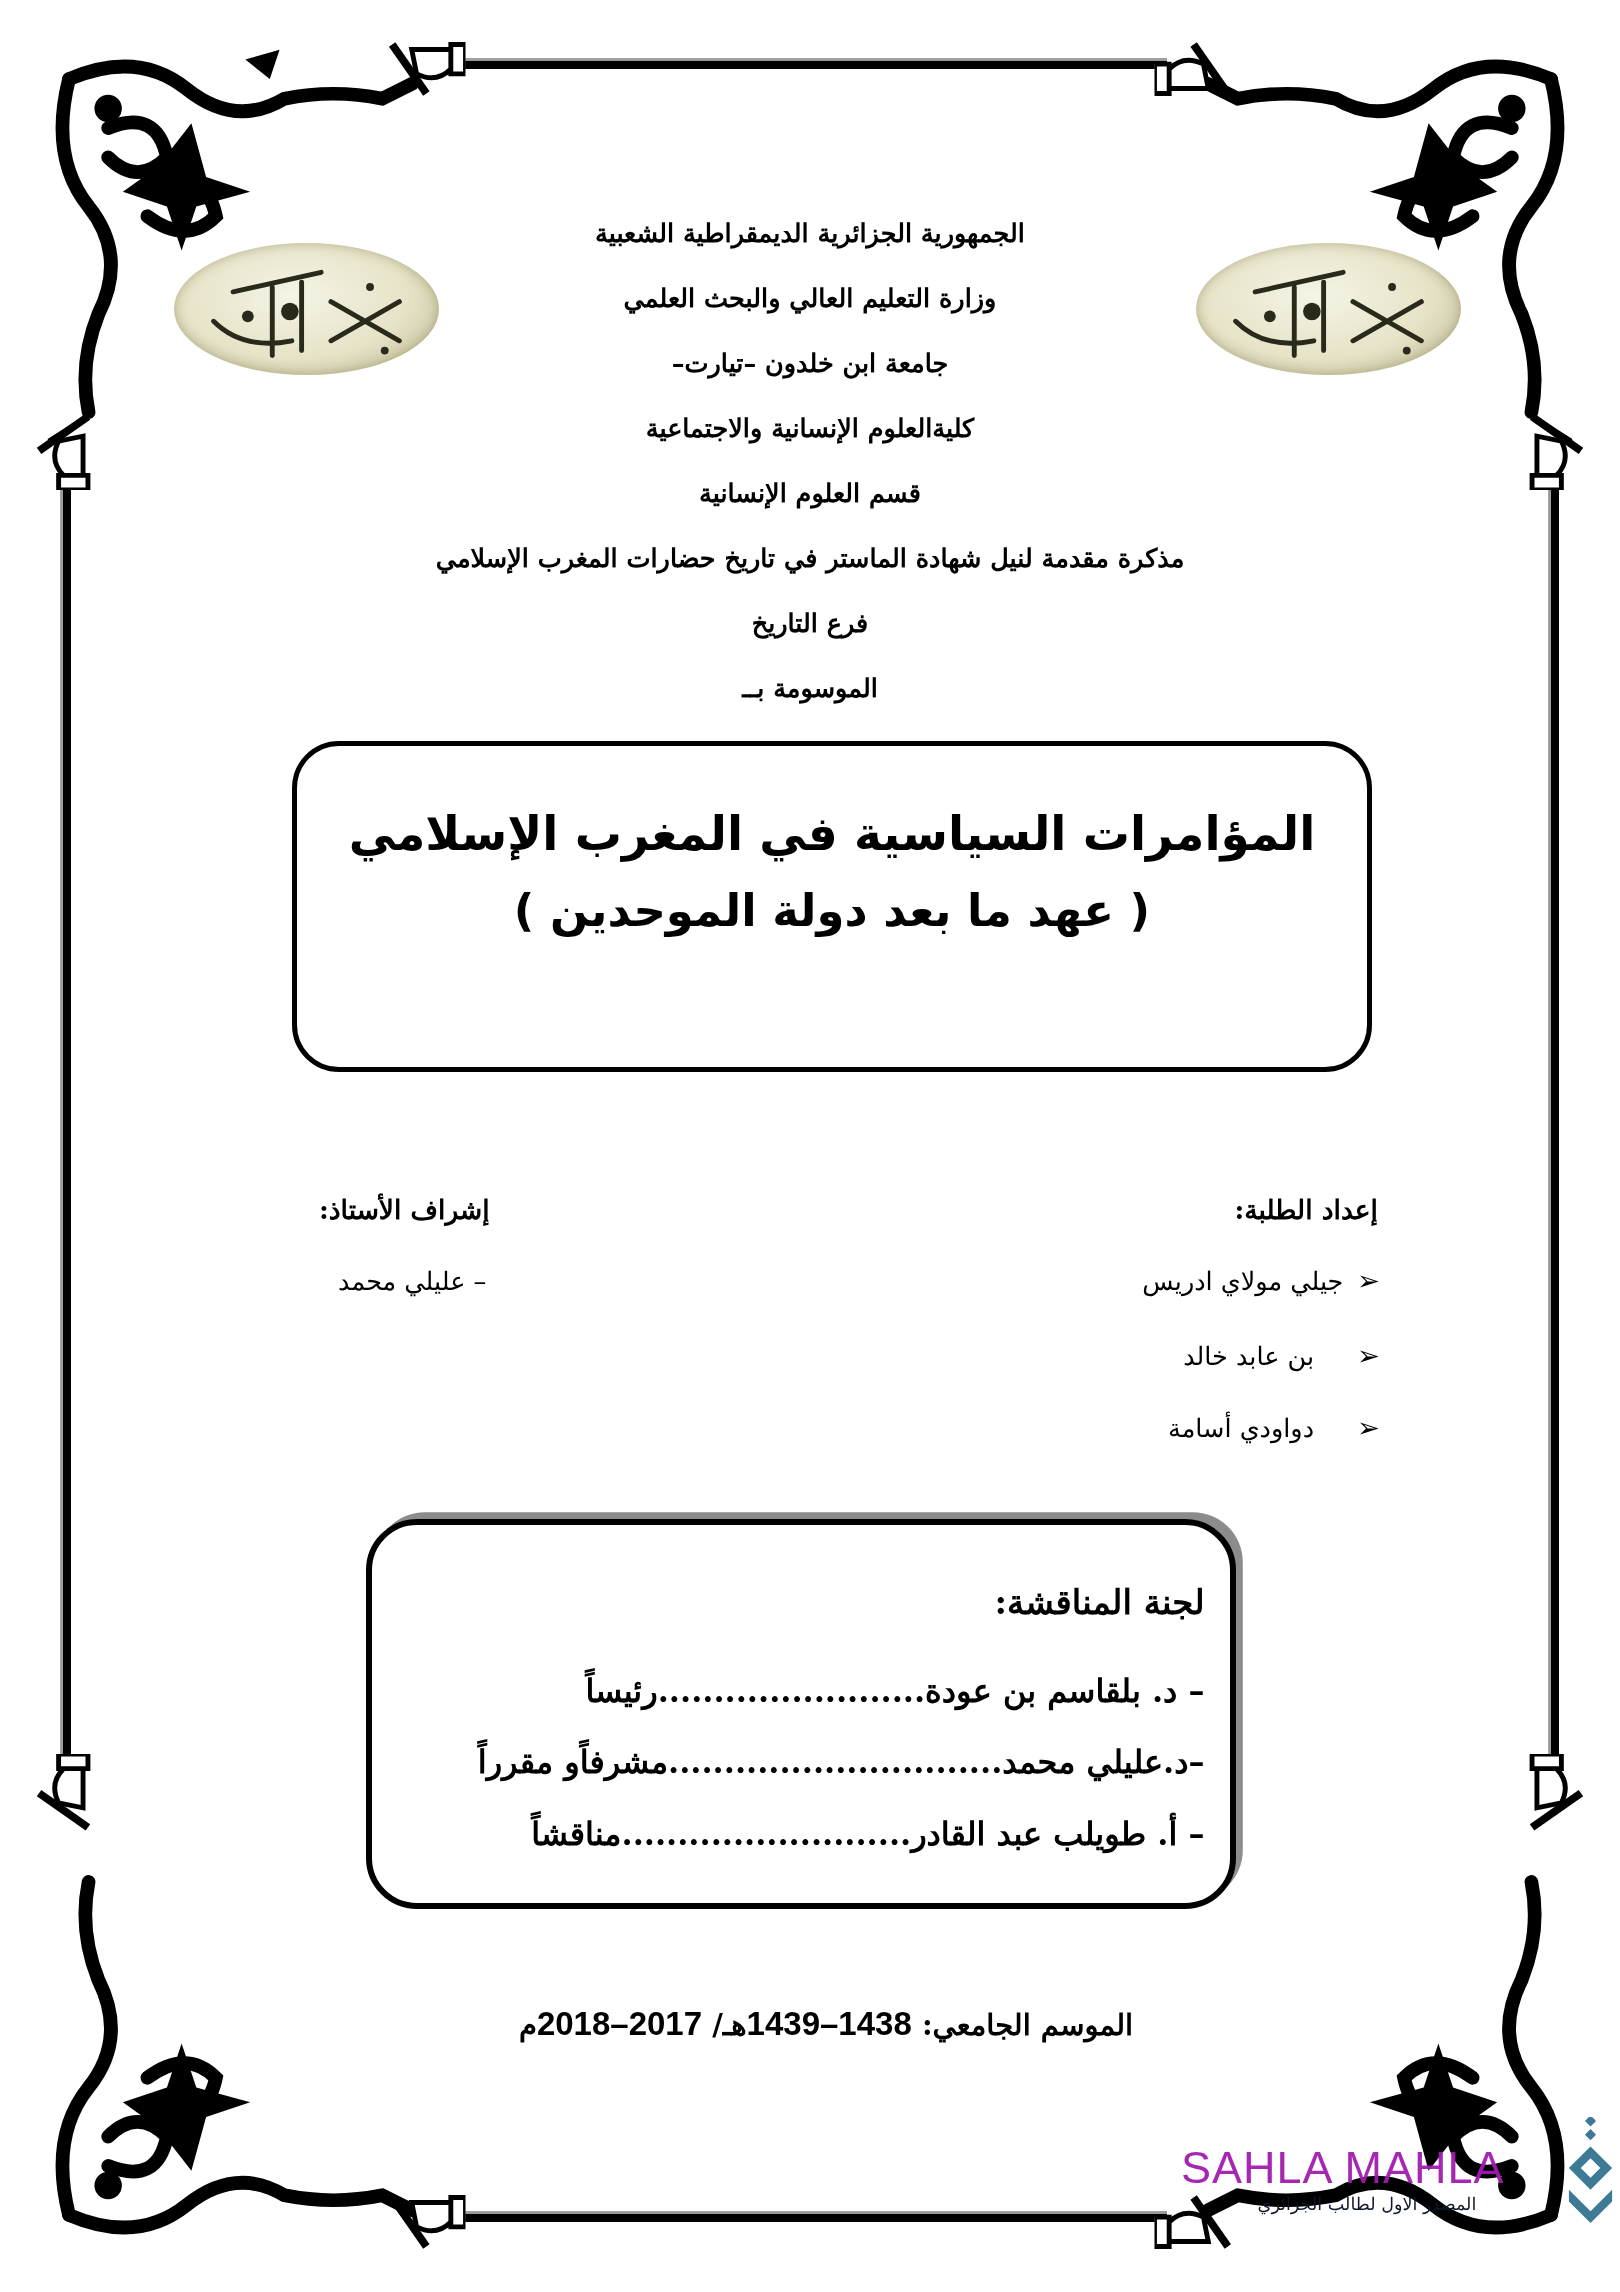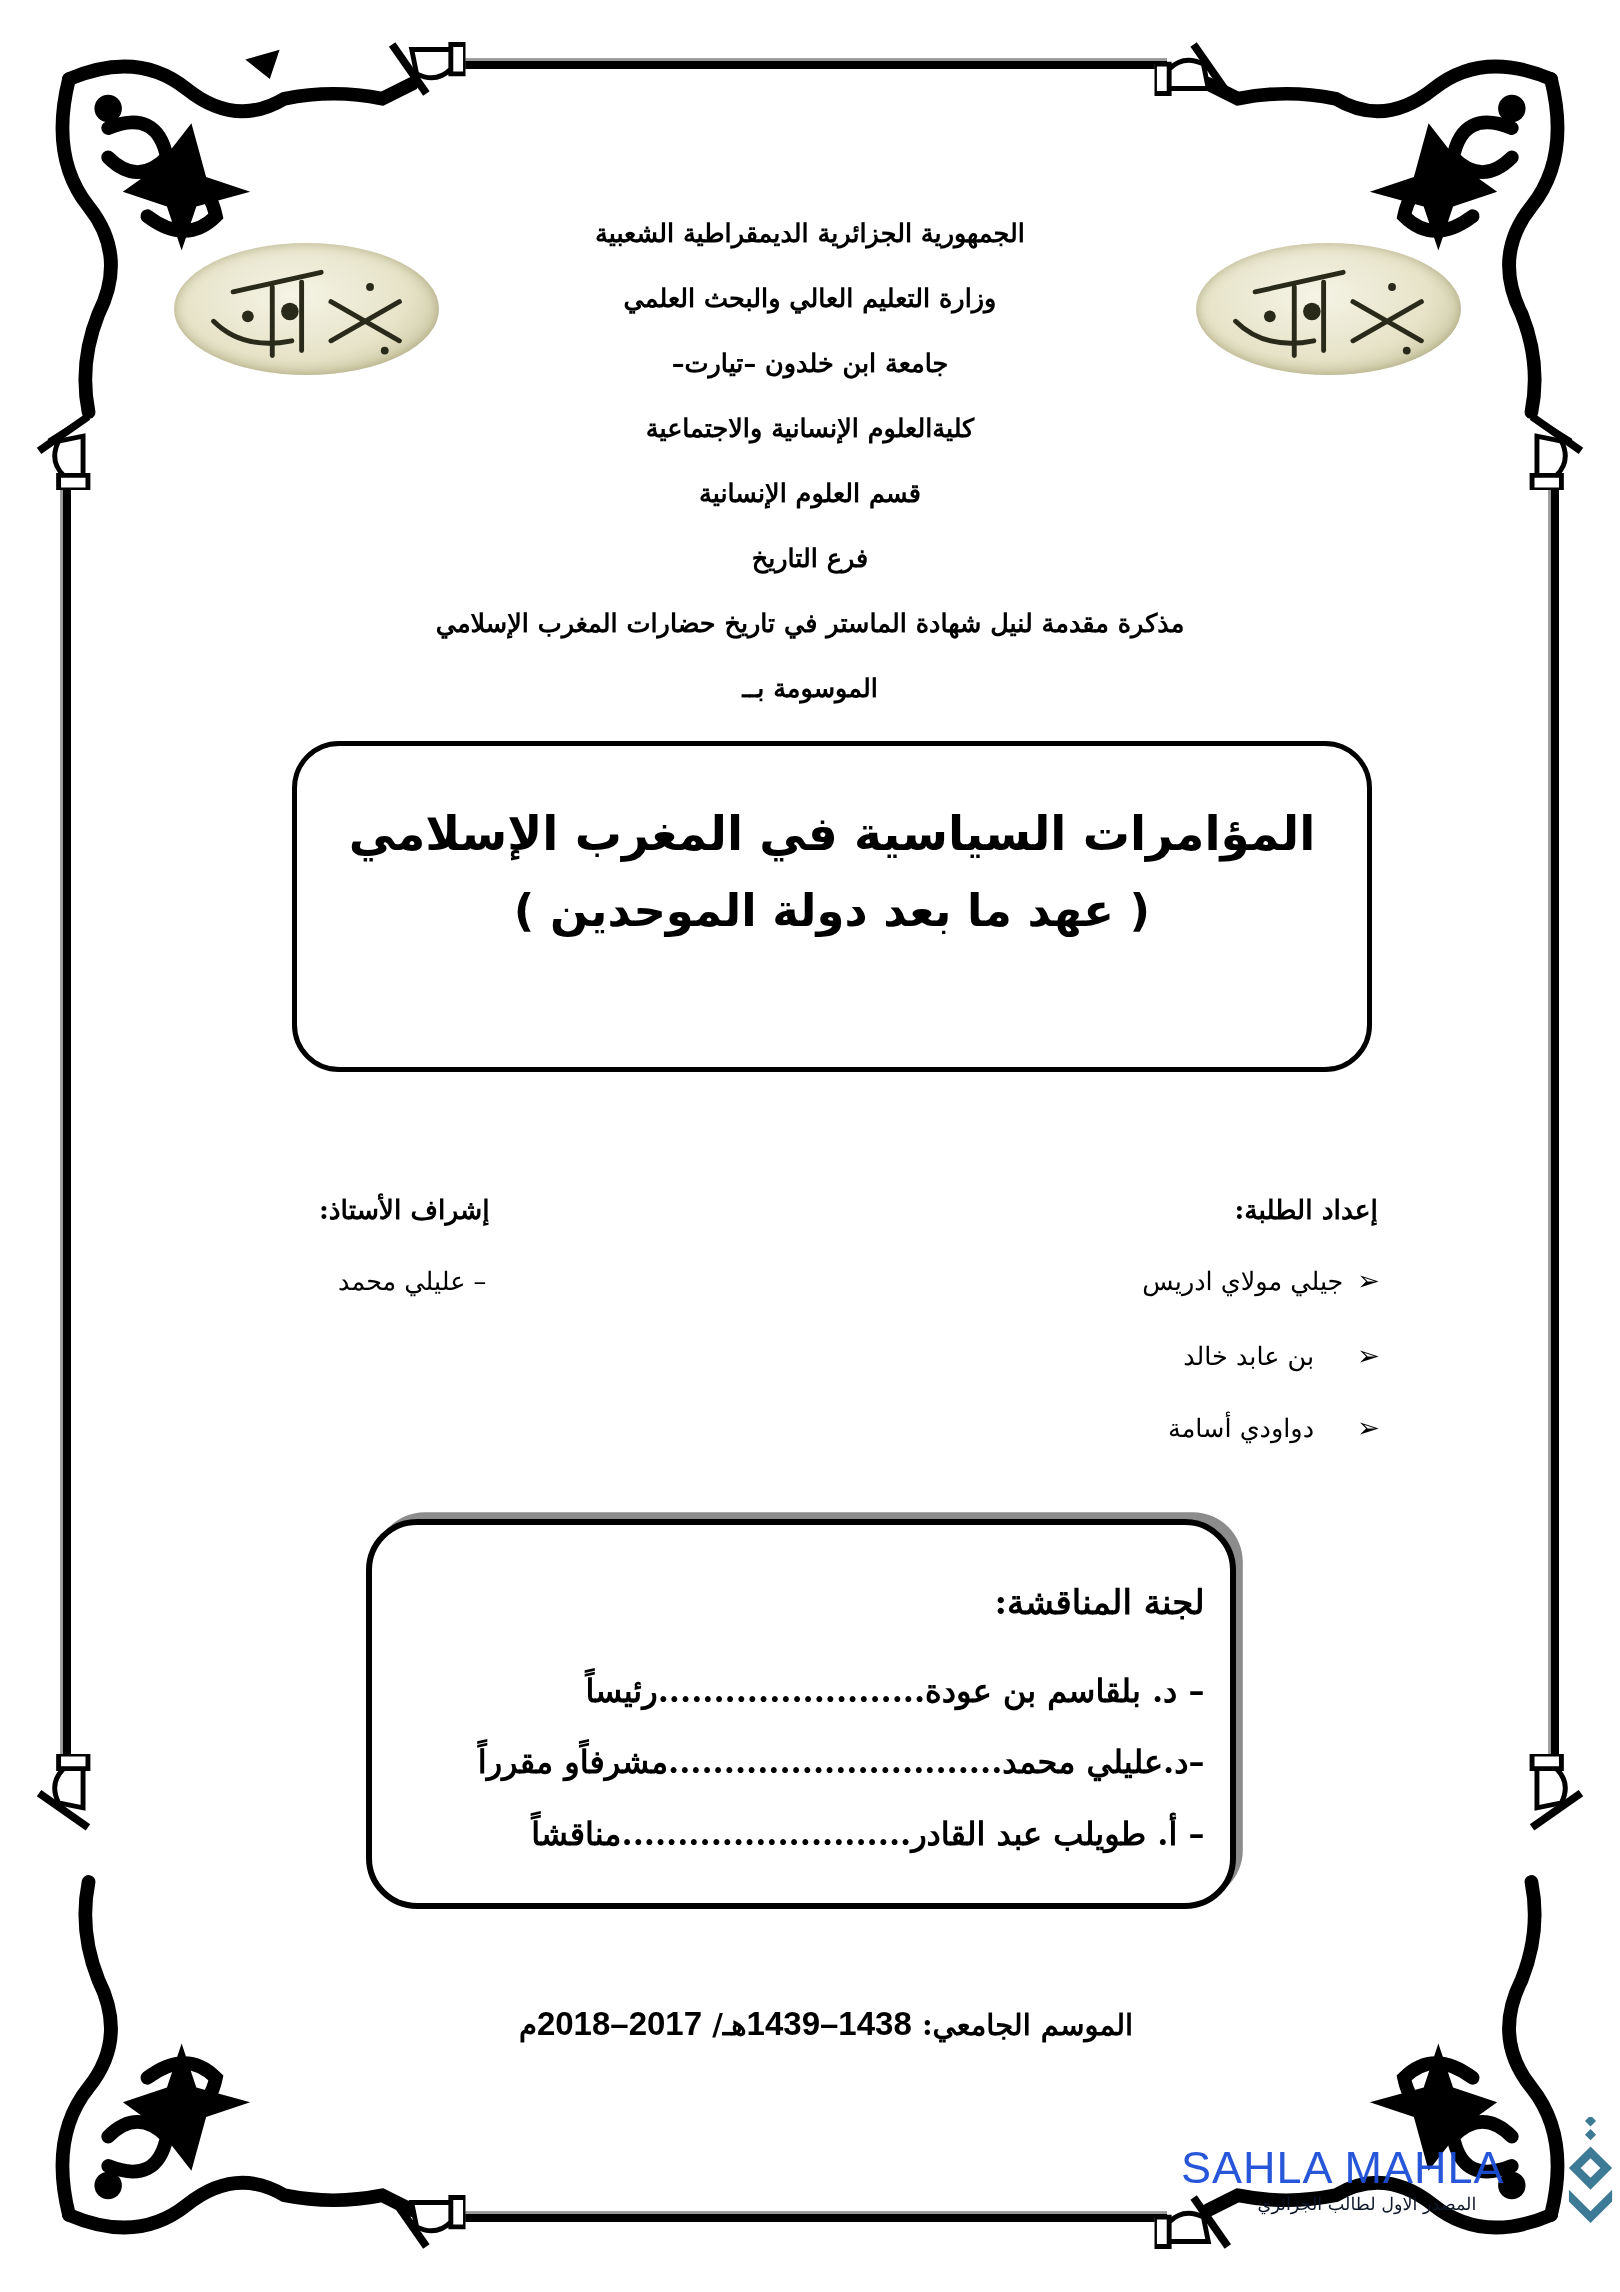--- a/index.html
+++ b/index.html
@@ -34,21 +34,21 @@
   .supervisor-name { position: absolute; direction: rtl; font-size: 25.5px; }
 
   
   .committee { position: absolute; left: 366px; top: 1519px; width: 870px; height: 390px; border: 6.9px solid #000; border-radius: 51px; box-sizing: border-box; direction: rtl; box-shadow: 7.8px -7.8px 0 -1px #8c8c8c; background: #fff; }
   .committee .clabel { position: absolute; right: 25.5px; top: 57px; font-weight: bold; font-size: 34px; }
   .committee .row { position: absolute; right: 25.5px; font-weight: bold; font-size: 32px; white-space: nowrap; }
 
   .year { position: absolute; top: 2005px; left: 16px; width: 1620px; text-align: center; direction: rtl; font-size: 29px; font-weight: bold; }
   .year .nums { font-family: "Liberation Sans", sans-serif; font-size: 33px; }
 
-  .watermark { position: absolute; left: 1181px; top: 2142px; font-family: "Liberation Sans", sans-serif; font-size: 45px; color: #1d4ed8; letter-spacing: 1px; opacity: .95; }
+  .watermark { position: absolute; left: 1181px; top: 2142px; font-family: "Liberation Sans", sans-serif; font-size: 45px; color: #a21caf; letter-spacing: 1px; opacity: .95; }
   .watermark-sub { position: absolute; left: 1181px; top: 2194px; direction: rtl; font-size: 17.6px; color: #0f172a; width: 372px; text-align: center; }
   .wm-icon { position: absolute; left: 1563px; top: 2117px; width: 57px; height: 108px; }
 </style>
 </head>
 <body>
 
 <div class="hline" style="left:461px; top:61px; width:706px;"></div>
 <div class="hline" style="left:461px; top:2214px; width:706px;"></div>
 <div class="vline" style="left:63px; top:490px; height:1264px;"></div>
 <div class="vline" style="left:1551px; top:490px; height:1264px;"></div>
@@ -170,22 +170,22 @@
       </g>
   </svg>
 </div>
 
 <div class="header">
   <div class="line">الجمهورية الجزائرية الديمقراطية الشعبية</div>
   <div class="line">وزارة التعليم العالي والبحث العلمي</div>
   <div class="line">جامعة ابن خلدون –تيارت–</div>
   <div class="line">كليةالعلوم الإنسانية والاجتماعية</div>
   <div class="line">قسم العلوم الإنسانية</div>
+  <div class="line">مذكرة مقدمة لنيل شهادة الماستر في تاريخ حضارات المغرب الإسلامي</div>
   <div class="line">فرع التاريخ</div>
-  <div class="line">مذكرة مقدمة لنيل شهادة الماستر في تاريخ حضارات المغرب الإسلامي</div>
   <div class="line">الموسومة بــ</div>
 </div>
 
 <div class="title-box">
   <div class="t1">المؤامرات السياسية في المغرب الإسلامي</div>
   <div class="t2">( عهد ما بعد دولة الموحدين )</div>
 </div>
 
 <div class="section-label" style="right:242px; top:1194px;">إعداد الطلبة:</div>
 <div class="section-label" style="left:319px; top:1194px;">إشراف الأستاذ:</div>

